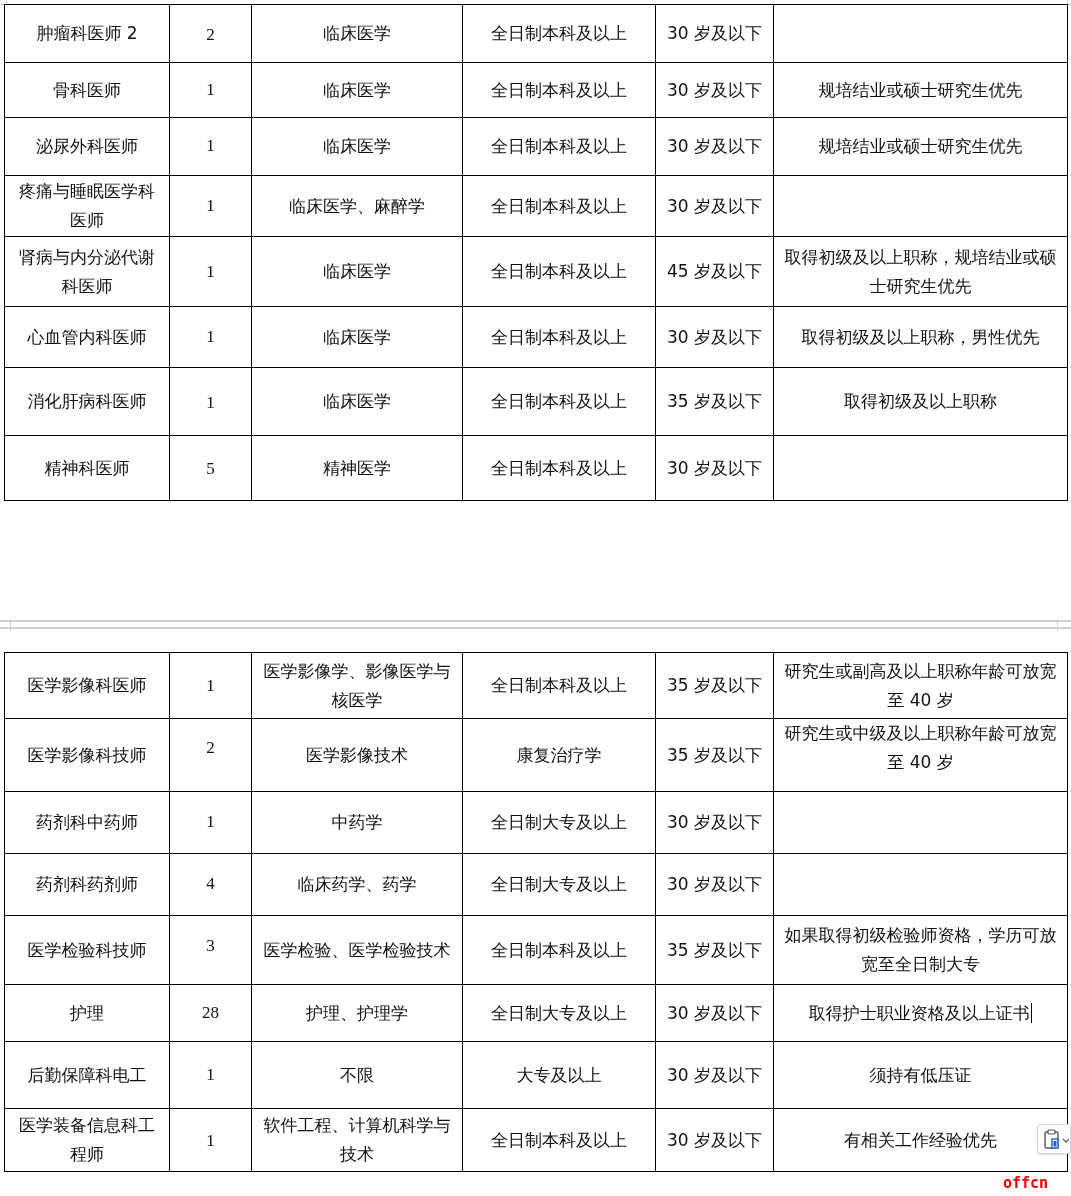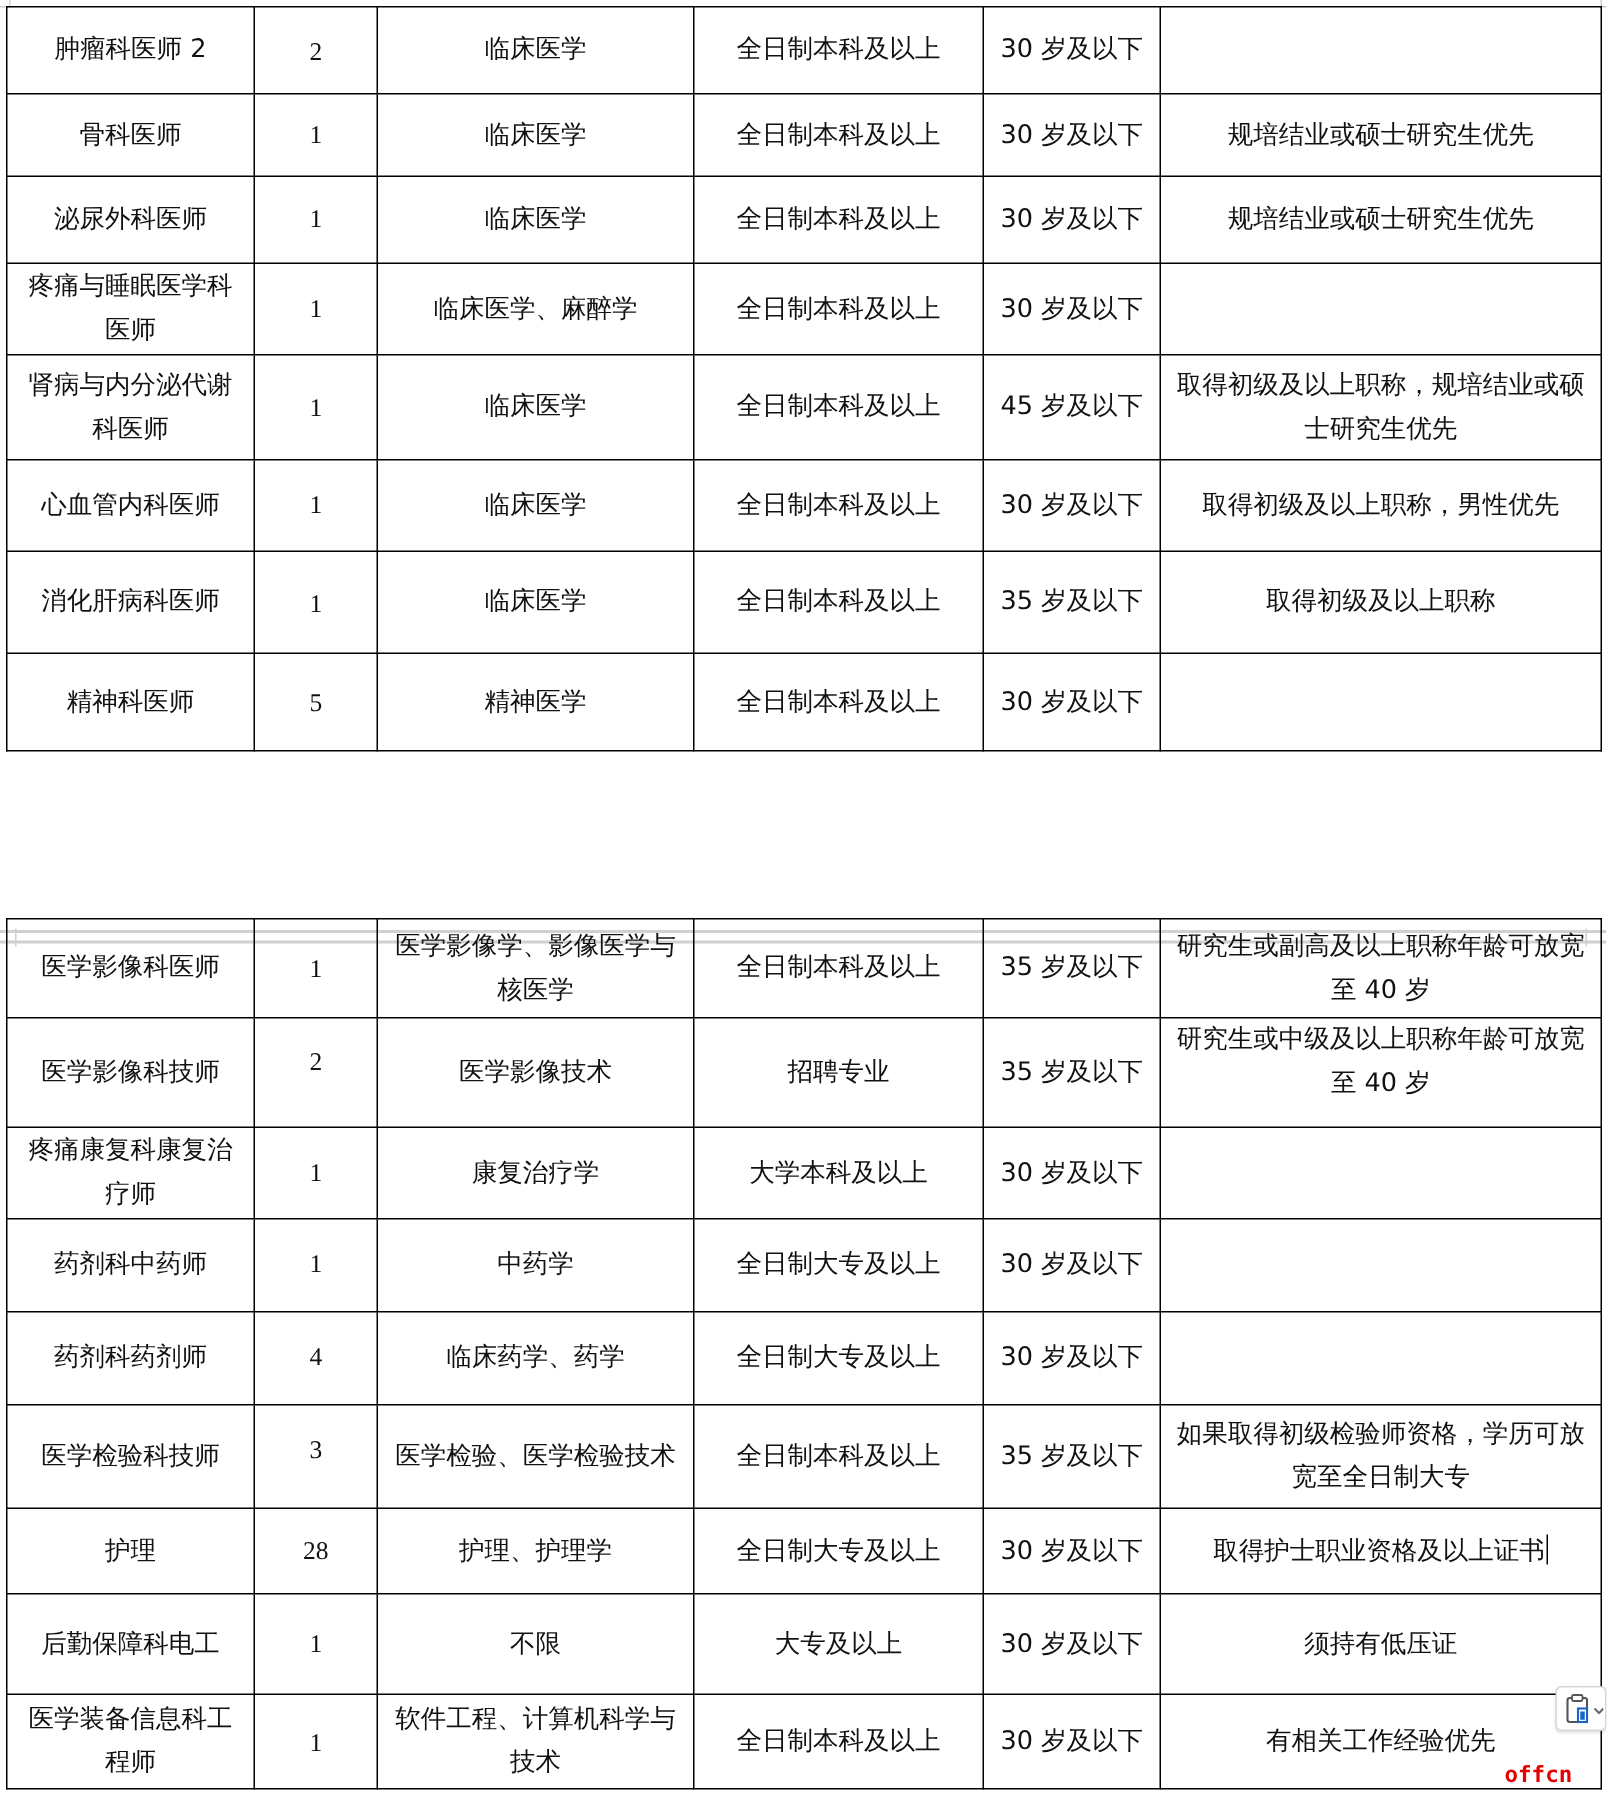--- a/index.html
+++ b/index.html
@@ -49,21 +49,21 @@
     font-family: "Liberation Serif", "DejaVu Serif", serif;
     font-size: 17px;
     vertical-align: top;
     padding-top: 0;
   }
   table.recruit tr.head td {
     font-size: 21px;
     line-height: 28px;
   }
   #table-1 { top: 4px; }
-  #table-2 { top: 612px; }
+  #table-2 { top: 652px; }
   .section-gap {
     position: absolute;
     left: 0;
     top: 620px;
     width: 1071px;
     height: 9px;
     border-top: 2px solid #d0d0d0;
     border-bottom: 2px solid #d0d0d0;
     box-sizing: border-box;
     background: #fff;
@@ -220,31 +220,23 @@
     <td class="num" style="padding-top:18px">1</td>
     <td>医学影像学、影像医学与核医学</td>
     <td>全日制本科及以上</td>
     <td>35 岁及以下</td>
     <td>研究生或副高及以上职称年龄可放宽至 40 岁</td>
   </tr>
   <tr style="height:73px">
     <td>医学影像科技师</td>
     <td class="num" style="padding-top:14px">2</td>
     <td>医学影像技术</td>
-    <td>招聘专业</td>
+    <td>康复治疗学</td>
     <td>35 岁及以下</td>
     <td style="vertical-align:top">研究生或中级及以上职称年龄可放宽至 40 岁</td>
-  </tr>
-  <tr style="height:61px">
-    <td>疼痛康复科康复治疗师</td>
-    <td class="num" style="padding-top:15px">1</td>
-    <td>康复治疗学</td>
-    <td>大学本科及以上</td>
-    <td>30 岁及以下</td>
-    <td></td>
   </tr>
   <tr style="height:62px">
     <td>药剂科中药师</td>
     <td class="num" style="padding-top:15px">1</td>
     <td>中药学</td>
     <td>全日制大专及以上</td>
     <td>30 岁及以下</td>
     <td></td>
   </tr>
   <tr style="height:62px">

